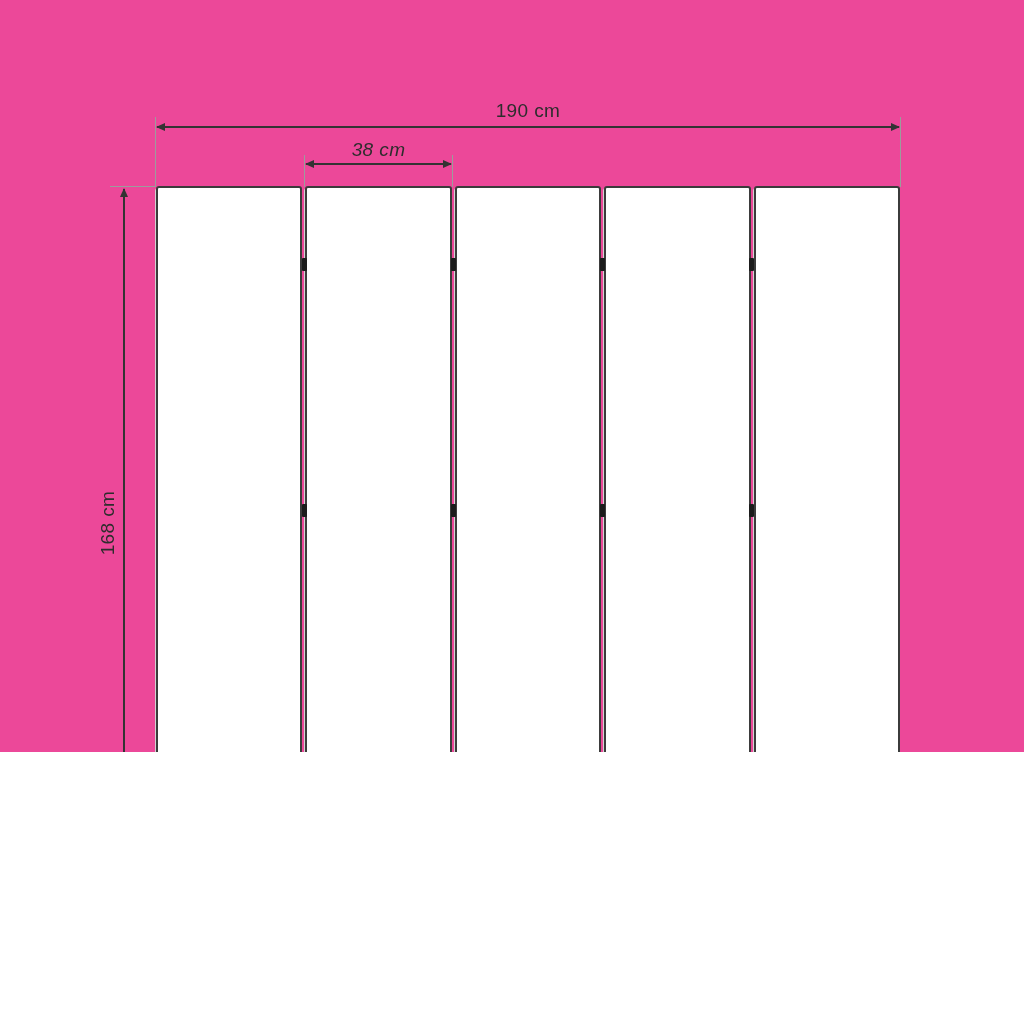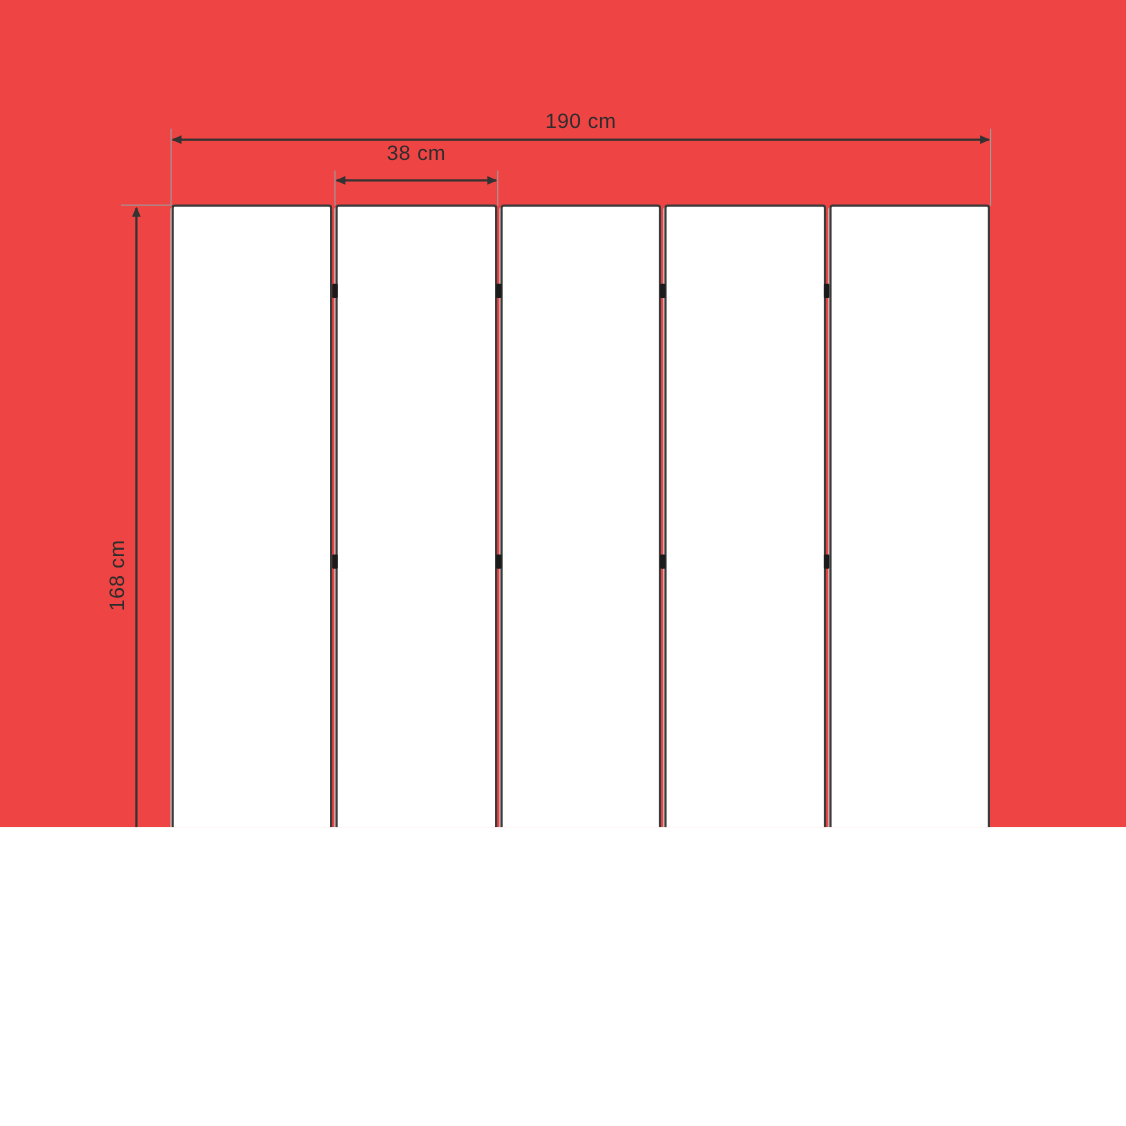--- a/index.html
+++ b/index.html
@@ -4,21 +4,21 @@
 <style>
   html, body {
     margin: 0;
     padding: 0;
     background: #ffffff;
   }
   .canvas {
     position: relative;
     width: 1024px;
     height: 752px;
-    background: #ef4444;
+    background: #ec4899;
     font-family: "Liberation Sans", sans-serif;
     overflow: hidden;
   }
 
   
   .panels {
     position: absolute;
     left: 156px;
     top: 186px;
     width: 744px;
@@ -112,21 +112,21 @@
     <span class="arr arr-right"></span>
   </div>
   <div class="dim-label" style="left:156px; top:100px; width:744px;">190 cm</div>
 
   <div class="ext" style="left:304px; top:155px; width:1px; height:32px;"></div>
   <div class="ext" style="left:452px; top:155px; width:1px; height:32px;"></div>
   <div class="dline dline-h" style="left:306px; top:163px; width:145px;">
     <span class="arr arr-left"></span>
     <span class="arr arr-right"></span>
   </div>
-  <div class="dim-label" style="left:305px; top:129px; width:147px;">38 cm</div>
+  <div class="dim-label" style="left:305px; top:139px; width:147px;font-style:italic;">38 cm</div>
 
   <div class="ext" style="left:110px; top:186px; width:46px; height:1px;"></div>
   <div class="ext" style="left:108px; top:837px; width:48px; height:1px;"></div>
   <div class="dline dline-v" style="left:123px; top:189px; height:646px;">
     <span class="arr arr-up"></span>
     <span class="arr arr-down"></span>
   </div>
   <div class="dim-label dim-label-rotated" style="left:66px; top:512px; width:84px;">168 cm</div>
 
   <div class="panels">

